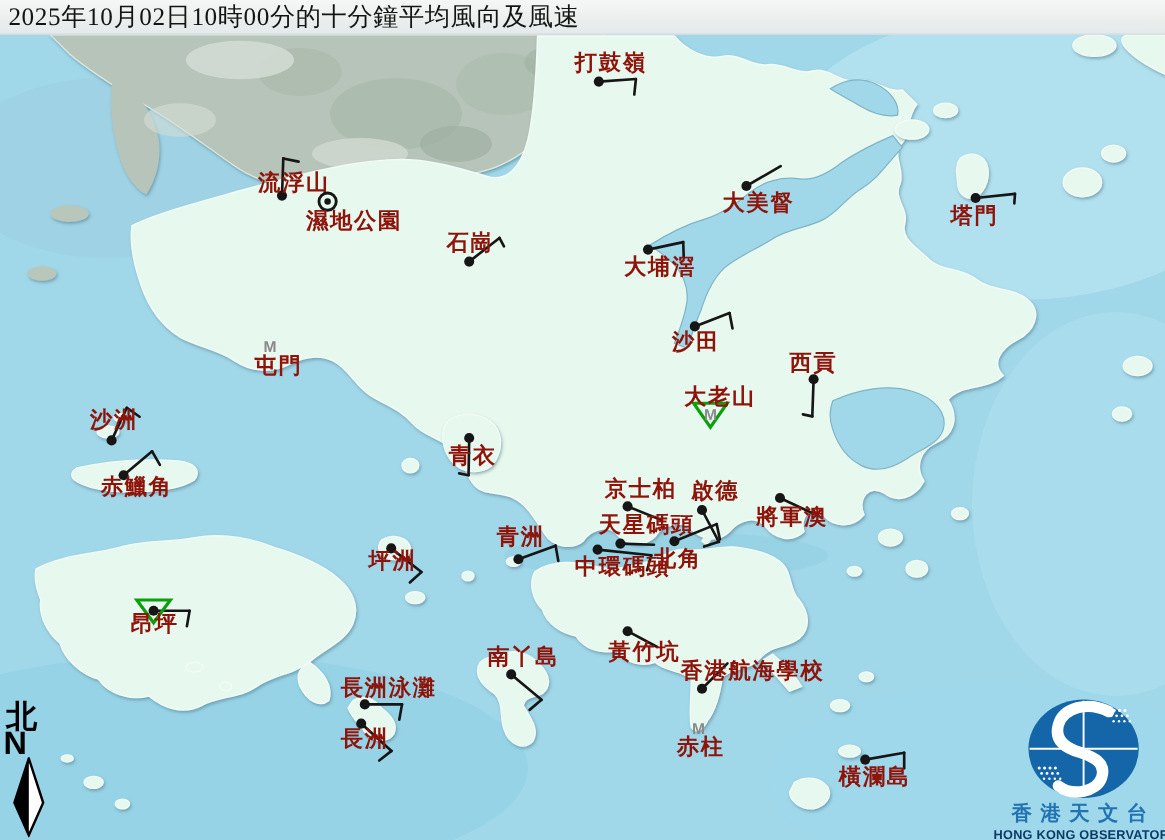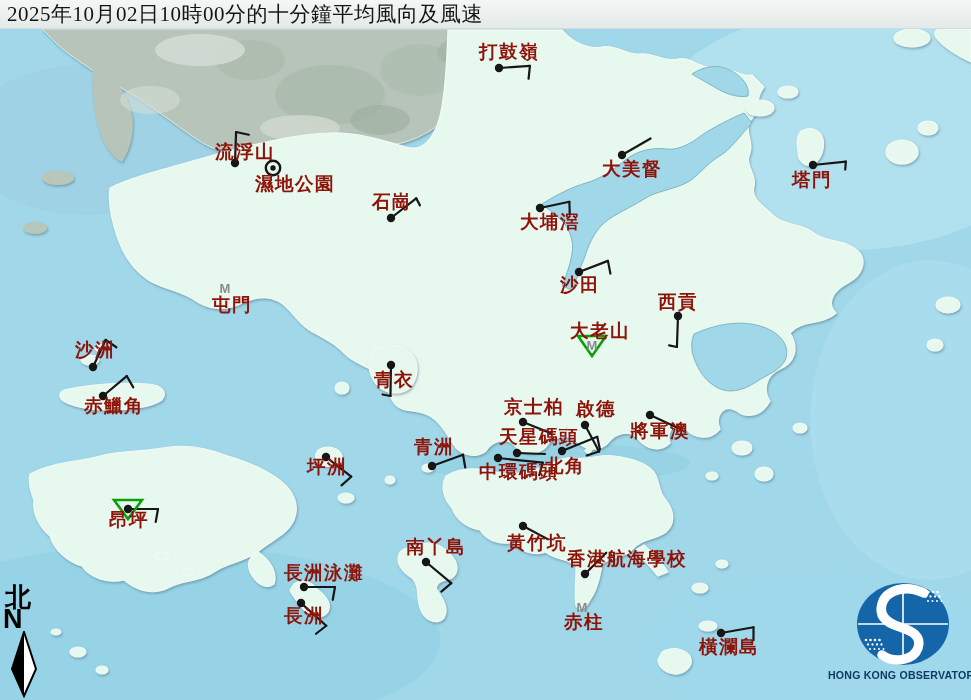--- a/index.html
+++ b/index.html
@@ -369,14 +369,15 @@
         <circle cx="40" cy="64.5" r="1.1500000000000001"></circle>
         <circle cx="44.5" cy="64.5" r="1.1500000000000001"></circle>
         <circle cx="49" cy="64.5" r="1.1500000000000001"></circle>
         <circle cx="53.5" cy="64.5" r="1.1500000000000001"></circle>
         <circle cx="42" cy="69" r="1"></circle>
         <circle cx="46.5" cy="69" r="1"></circle>
         <circle cx="51" cy="69" r="1"></circle>
         <circle cx="55.5" cy="69" r="1"></circle>
       </g>
   </svg>
+  <div class="zh">香港天文台</div>
   <div class="en">HONG KONG OBSERVATORY</div>
 </div>
 
 </body></html>

